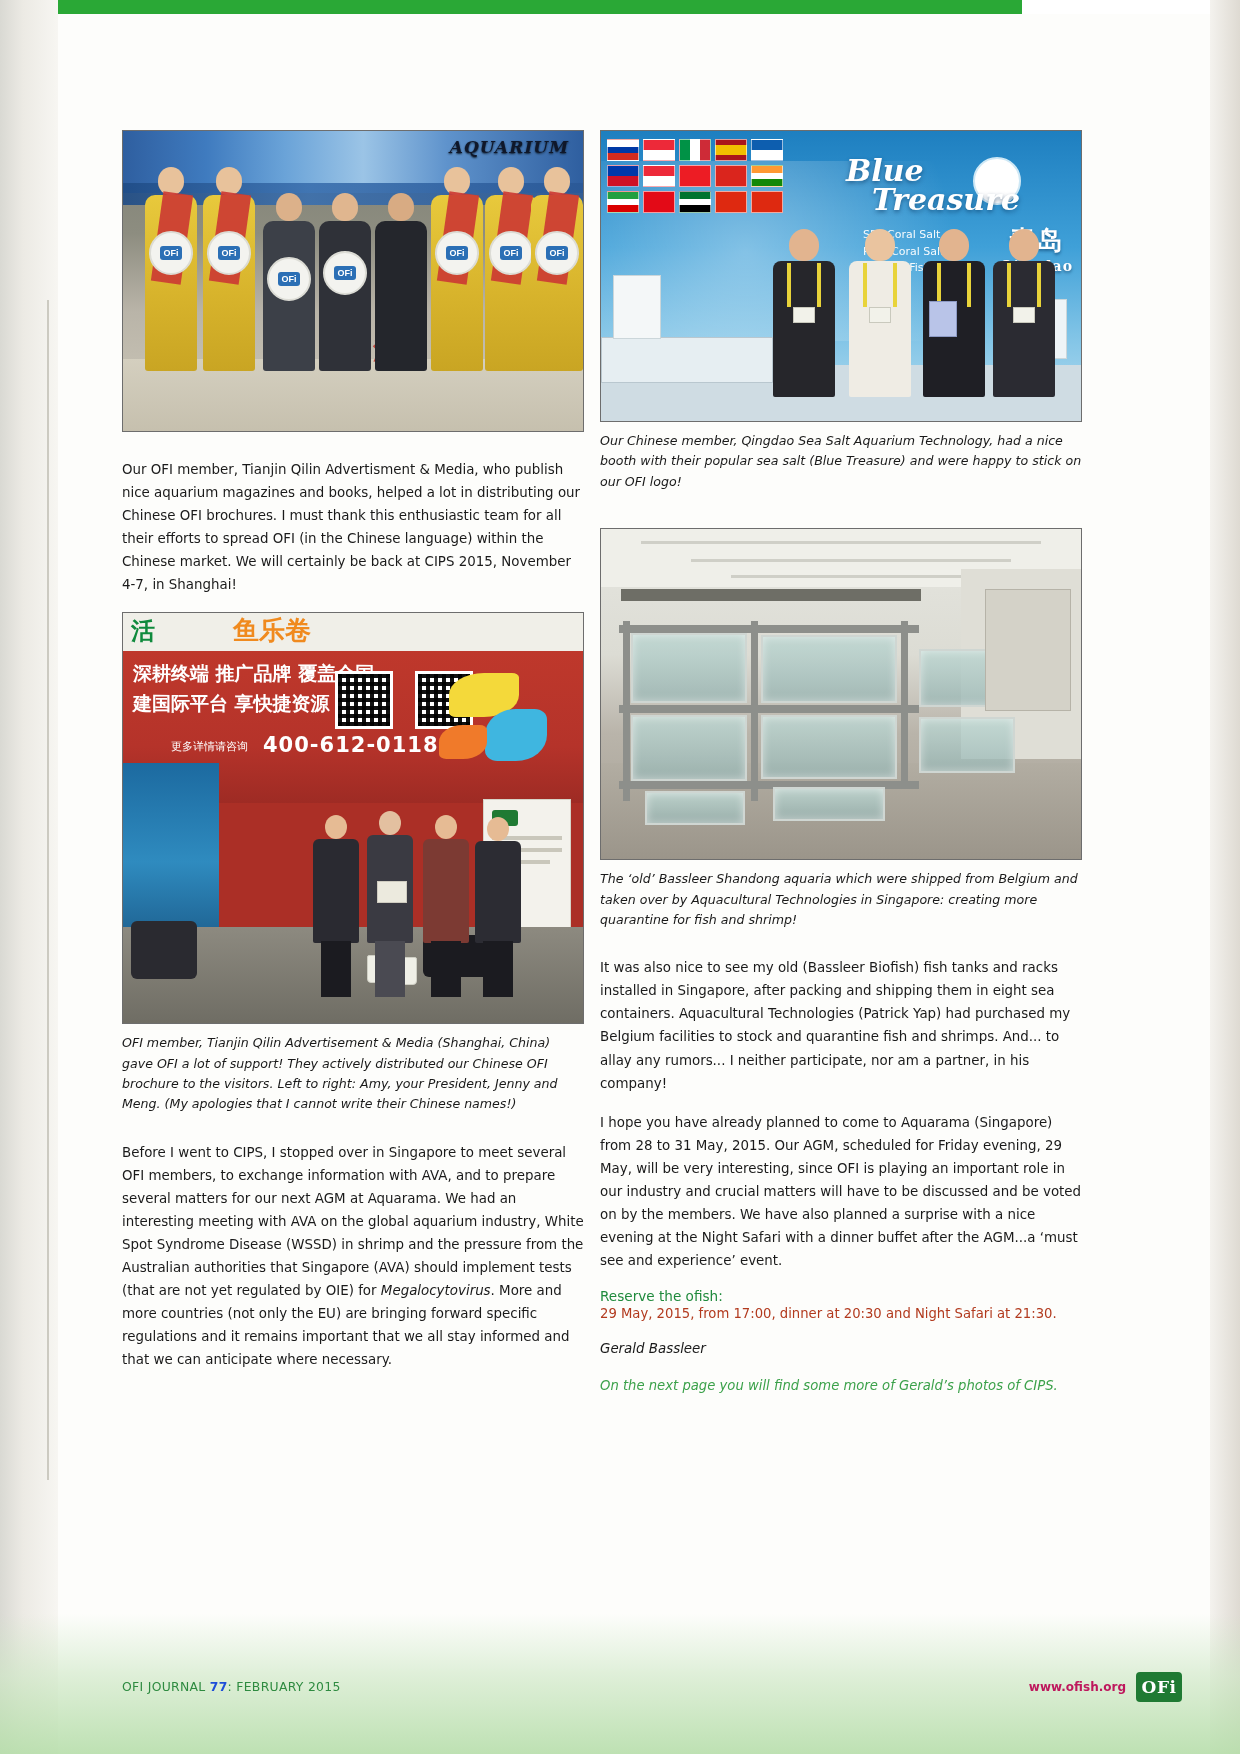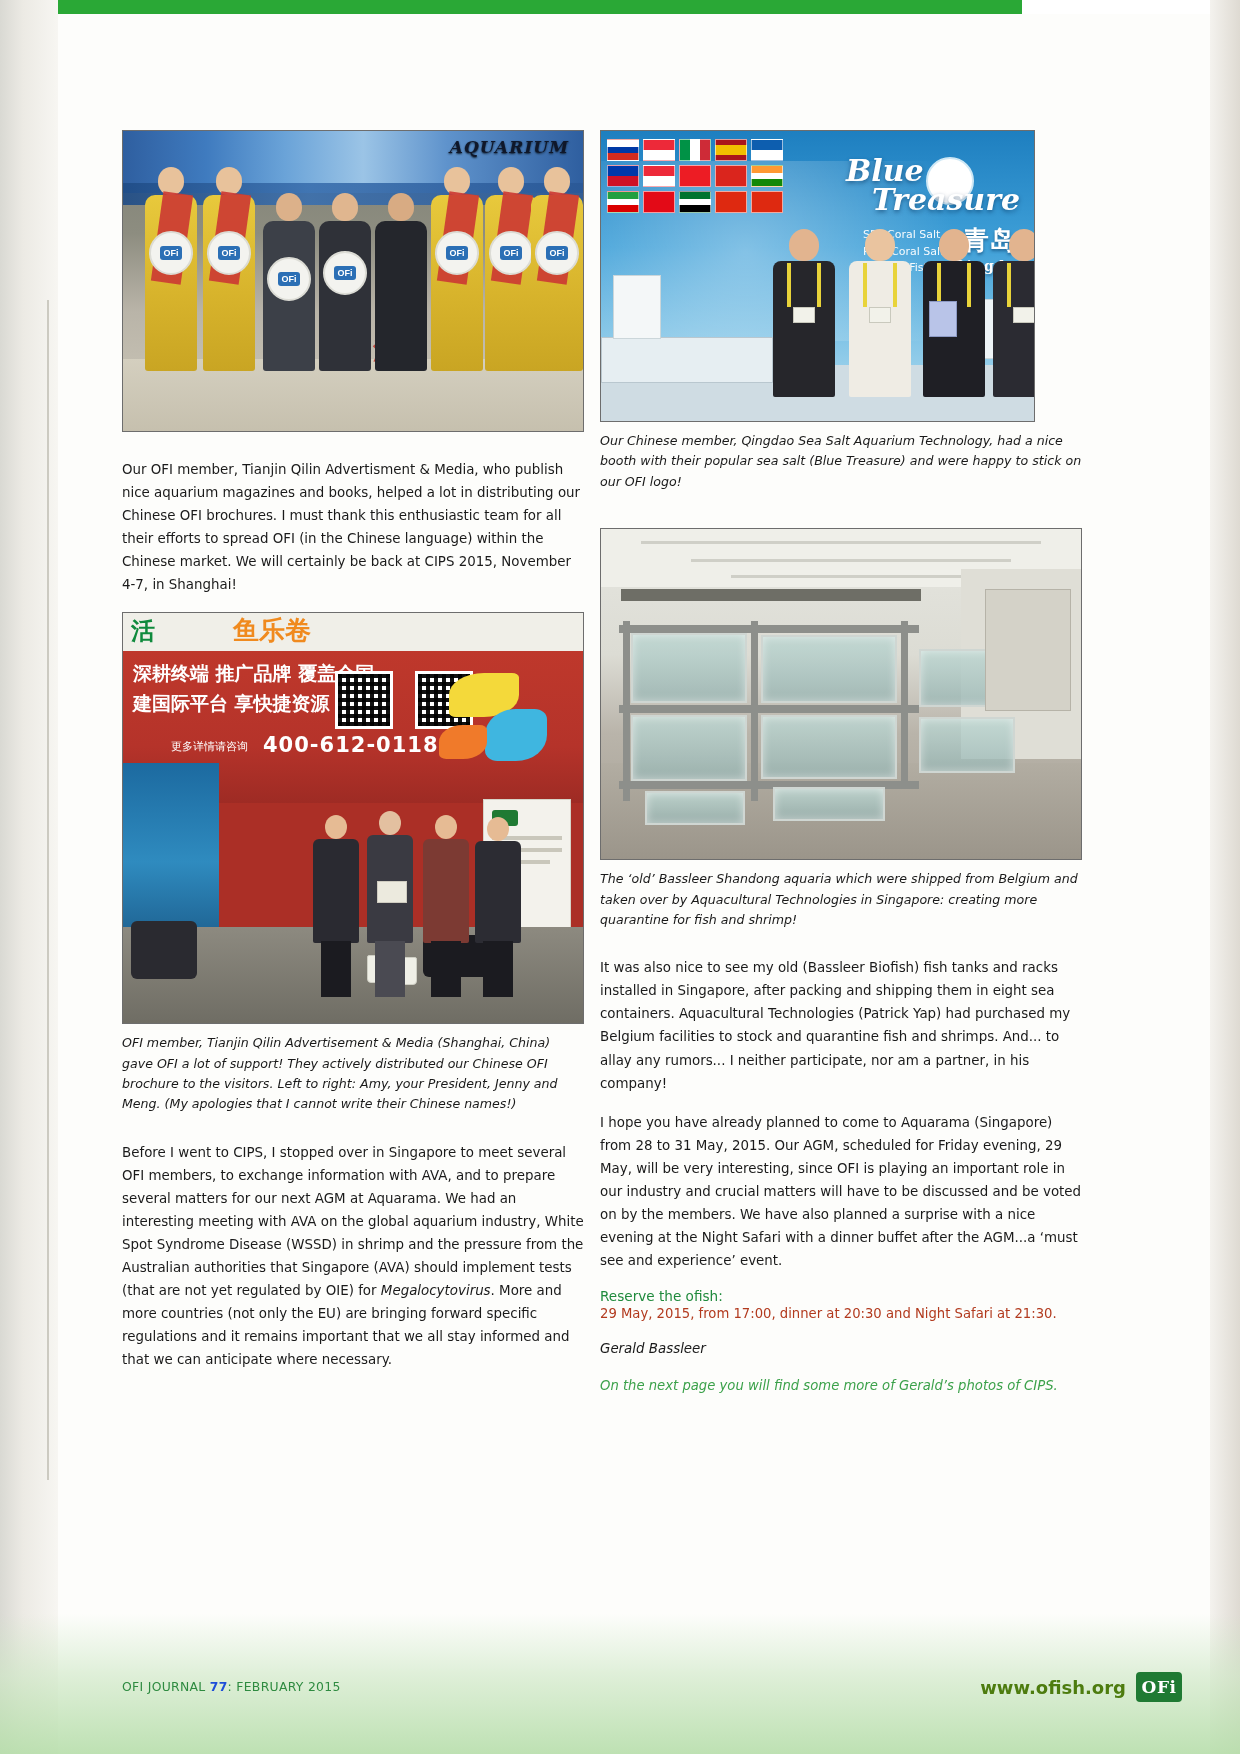--- a/index.html
+++ b/index.html
@@ -136,23 +136,23 @@
   .footer-left b { color: #1d4ed8; }
   .footer-right {
     position: absolute;
     right: 58px; bottom: 52px;
     display: flex;
     align-items: center;
     gap: 10px;
   }
   .footer-url {
     font-family: "DejaVu Sans", sans-serif;
-    font-size: 18px;
+    font-size: 12px;
     font-weight: bold;
-    color: #4d7c0f;
+    color: #be185d;
   }
   .ofi-logo {
     width: 46px; height: 30px;
     background: #1f7a33;
     border-radius: 4px;
     color: #fff;
     font-family: "DejaVu Serif", serif;
     font-size: 17px;
     font-weight: bold;
     display: flex;
@@ -182,21 +182,21 @@
       width:40px; height:40px; border-radius:50%; background:#f3f3ef; border:2px solid #dcdcd5;
       display:flex; align-items:center; justify-content:center; }
   .fig .plate i { width:22px; height:14px; background:#2b6fb5; border-radius:3px;
       color:#fff; font-style:normal; font-size:9px; font-weight:bold; text-align:center; line-height:14px; }
   .lady .body { background:linear-gradient(to bottom,#e8c93c,#d8b42c 55%,#c9a523); height:176px; }
   .lady .sash { position:absolute; left:12px; top:26px; width:30px; height:90px;
       background:#cc3b33; transform:rotate(8deg); opacity:.92; }
   .man .body { height:150px; }
 
   
-  #photo2 { width: 435px; height: 292px; }
+  #photo2 { width: 482px; height: 292px; }
   .p2-bg { position:absolute; inset:0; background:linear-gradient(to bottom,#1e7fc0 0%,#3fa0d8 40%,#7fc3e6 70%,#b9dff0 100%); }
   .p2-map { position:absolute; left:0; top:30px; width:482px; height:180px;
       background:radial-gradient(circle at 30% 50%, rgba(255,255,255,.35), rgba(255,255,255,0) 60%); }
   .p2-flags { position:absolute; left:6px; top:8px; width:180px; display:grid;
       grid-template-columns:repeat(5,32px); gap:4px 4px; }
   .flagbox { height:20px; border:1px solid rgba(255,255,255,.6); }
   .p2-bluetitle { position:absolute; left:245px; top:22px; color:#fff;
       font-family:"DejaVu Serif",serif; font-style:italic; font-weight:bold; font-size:30px;
       text-shadow:0 2px 4px rgba(0,40,80,.5); }
   .p2-bluetitle small { display:block; font-size:30px; margin-left:26px; margin-top:-6px; }

